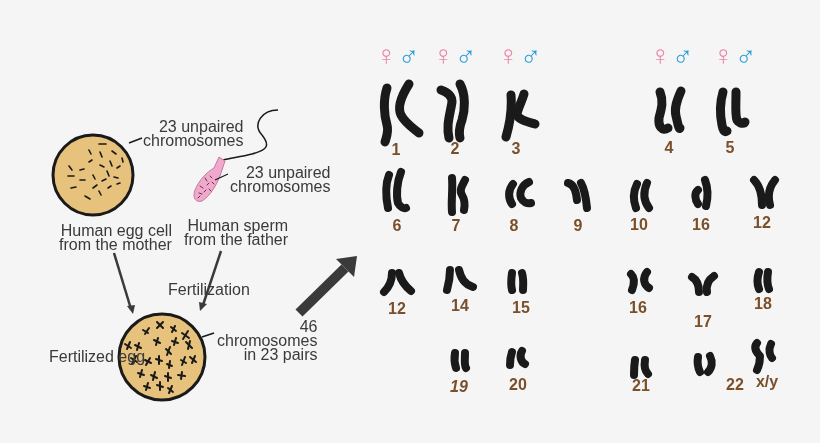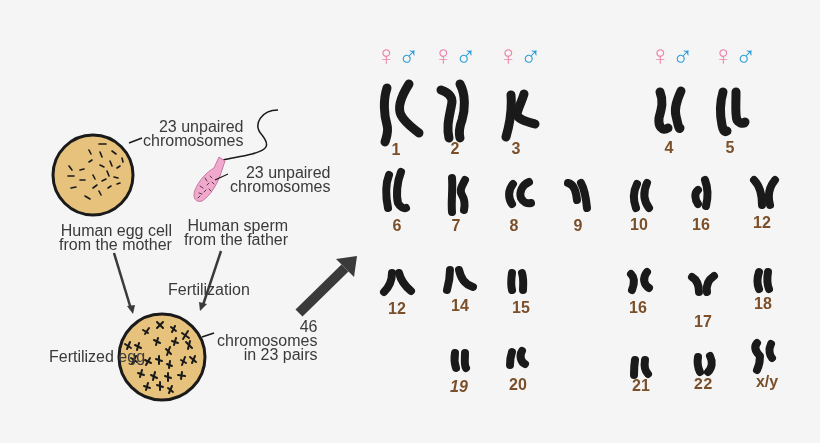--- a/index.html
+++ b/index.html
@@ -366,15 +366,15 @@
   <div class="num" style="left:397px;top:300px;">12</div>
   <div class="num" style="left:460px;top:297px;">14</div>
   <div class="num" style="left:521px;top:299px;">15</div>
   <div class="num" style="left:638px;top:299px;">16</div>
   <div class="num" style="left:703px;top:305px;margin-top:8px;">17</div>
   <div class="num" style="left:763px;top:295px;">18</div>
 
   <div class="num" style="left:459px;top:378px;font-style:italic;">19</div>
   <div class="num" style="left:518px;top:376px;">20</div>
   <div class="num" style="left:641px;top:377px;">21</div>
-  <div class="num" style="left:703px;top:376px;font-family:Liberation Mono, monospace;">22</div>
+  <div class="num" style="left:735px;top:376px;">22</div>
   <div class="num" style="left:767px;top:373px;">x/y</div>
 </div>
 
 </body></html>

